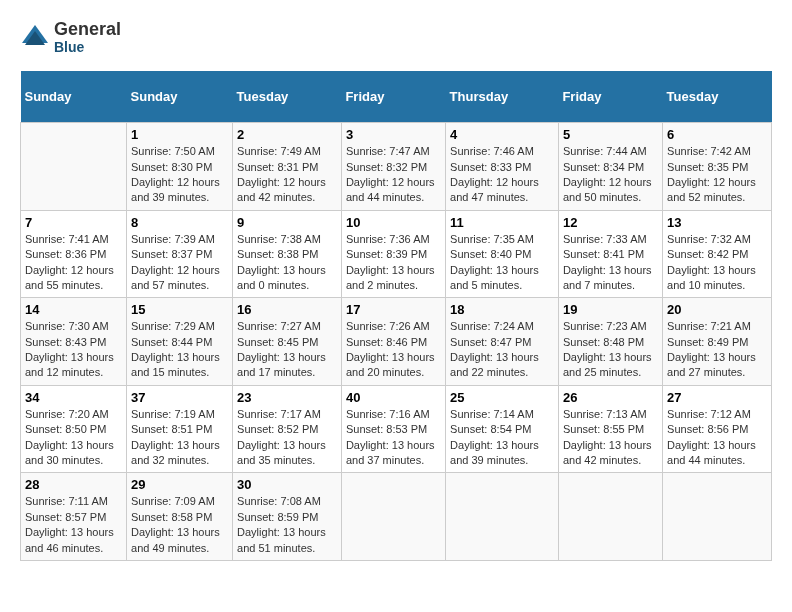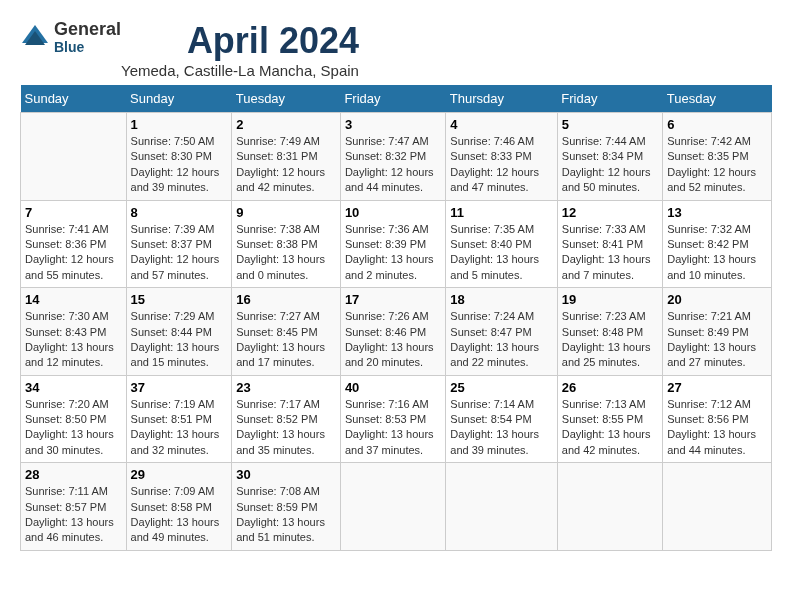--- a/index.html
+++ b/index.html
@@ -5,23 +5,23 @@
     * { box-sizing: border-box; margin: 0; padding: 0; }
     body {
       font-family: Arial, sans-serif;
       background: #fff;
       width: 792px;
       min-height: 612px;
       padding: 20px;
     }
     .header {
       display: flex;
-      justify-content: flex-start;
+      justify-content: space-between;
       align-items: flex-start;
-      margin-bottom: 6px;
+      margin-bottom: 16px;
     }
     .logo {
       display: flex;
       align-items: center;
     }
     .logo-text {
       display: flex;
       flex-direction: column;
       line-height: 1.1;
     }
@@ -53,24 +53,24 @@
       color: #333;
     }
     table {
       width: 100%;
       border-collapse: collapse;
       font-size: 11px;
     }
     thead tr th {
       background-color: #2471a3;
       color: #fff;
-      padding: 6px 4px;
+      padding: 18px 4px;
       text-align: left;
       font-size: 13px;
-      font-weight: normal;
+      font-weight: bold;
     }
     tbody tr td {
       border: 1px solid #ccc;
       padding: 4px 4px;
       vertical-align: top;
       height: 80px;
     }
     tbody tr:nth-child(odd) td {
       background-color: #f9f9f9;
     }
@@ -94,24 +94,20 @@
 <div class="header">
   <div class="logo">
     <svg class="logo-icon" viewBox="0 0 30 30">
       <polygon points="15,2 28,20 2,20" fill="#2471a3"></polygon>
       <polygon points="15,8 25,22 5,22" fill="#1a5276"></polygon>
     </svg>
     <div class="logo-text">
       <span class="logo-general">General</span>
       <span class="logo-blue">Blue</span>
     </div>
-  </div>
-  <div class="title-block">
-    <div class="main-title">April 2024</div>
-    <div class="subtitle">Yemeda, Castille-La Mancha, Spain</div>
   </div>
 </div>
 
 <table>
   <thead>
     <tr>
     <th>Sunday</th>
         <th>Sunday</th>
         <th>Tuesday</th>
         <th>Friday</th>

